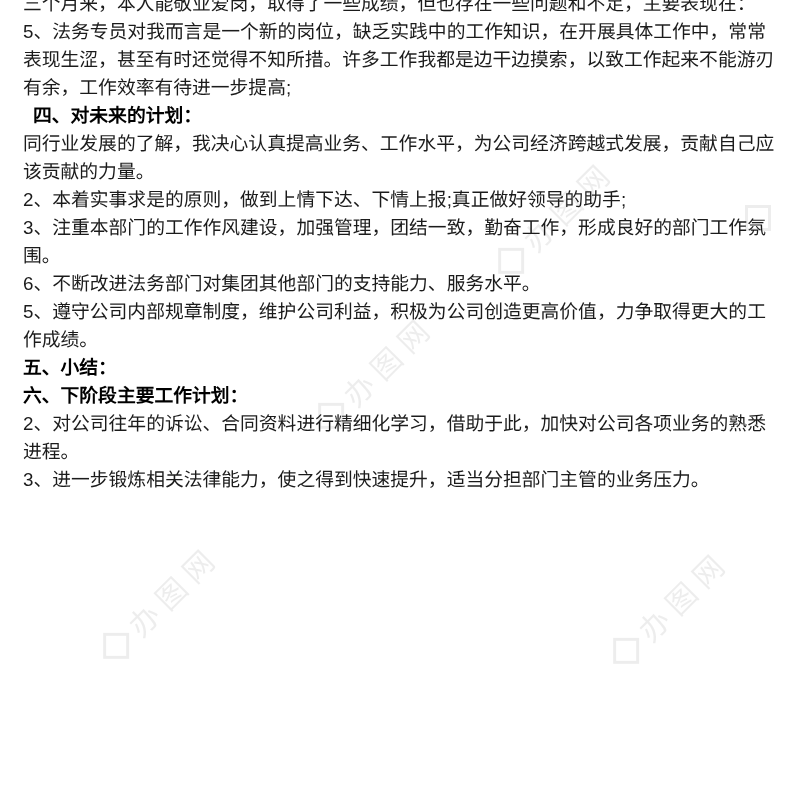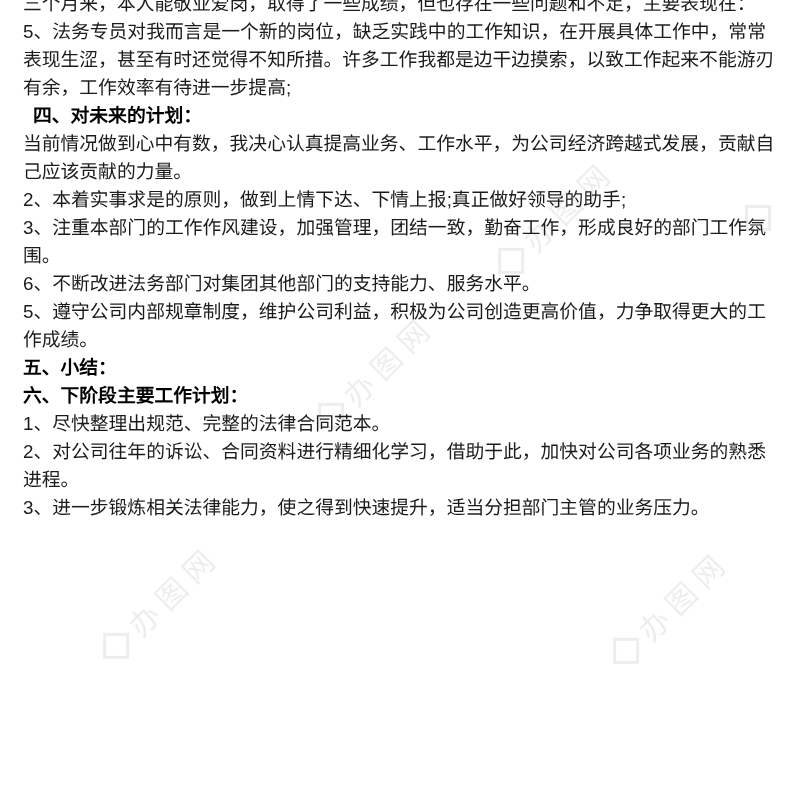--- a/index.html
+++ b/index.html
@@ -93,25 +93,24 @@
     <span>办图网</span>
   </div>
   <div class="watermark wm-5">
     <span class="wm-diamond"></span>
   </div>
 
   <div class="content">
     <p class="para">三个月来，本人能敬业爱岗，取得了一些成绩，但也存在一些问题和不足，主要表现在：</p>
     <p class="para">5、法务专员对我而言是一个新的岗位，缺乏实践中的工作知识，在开展具体工作中，常常表现生涩，甚至有时还觉得不知所措。许多工作我都是边干边摸索，以致工作起来不能游刃有余，工作效率有待进一步提高;</p>
     <p class="para heading heading-indent">四、对未来的计划：</p>
-    <p class="para">当前情况做到心中有数，我决心认真提高业务、工作水平，为公司经济跨越式发展，贡献自己应该贡献的力量。</p>
+    <p class="para">同行业发展的了解，我决心认真提高业务、工作水平，为公司经济跨越式发展，贡献自己应该贡献的力量。</p>
     <p class="para">2、本着实事求是的原则，做到上情下达、下情上报;真正做好领导的助手;</p>
     <p class="para">3、注重本部门的工作作风建设，加强管理，团结一致，勤奋工作，形成良好的部门工作氛围。</p>
     <p class="para">6、不断改进法务部门对集团其他部门的支持能力、服务水平。</p>
     <p class="para">5、遵守公司内部规章制度，维护公司利益，积极为公司创造更高价值，力争取得更大的工作成绩。</p>
     <p class="para heading">五、小结：</p>
     <p class="para heading">六、下阶段主要工作计划：</p>
-    <p class="para">1、尽快整理出规范、完整的法律合同范本。</p>
     <p class="para">2、对公司往年的诉讼、合同资料进行精细化学习，借助于此，加快对公司各项业务的熟悉进程。</p>
     <p class="para">3、进一步锻炼相关法律能力，使之得到快速提升，适当分担部门主管的业务压力。</p>
   </div>
 
 </div>
 
 </body></html>

